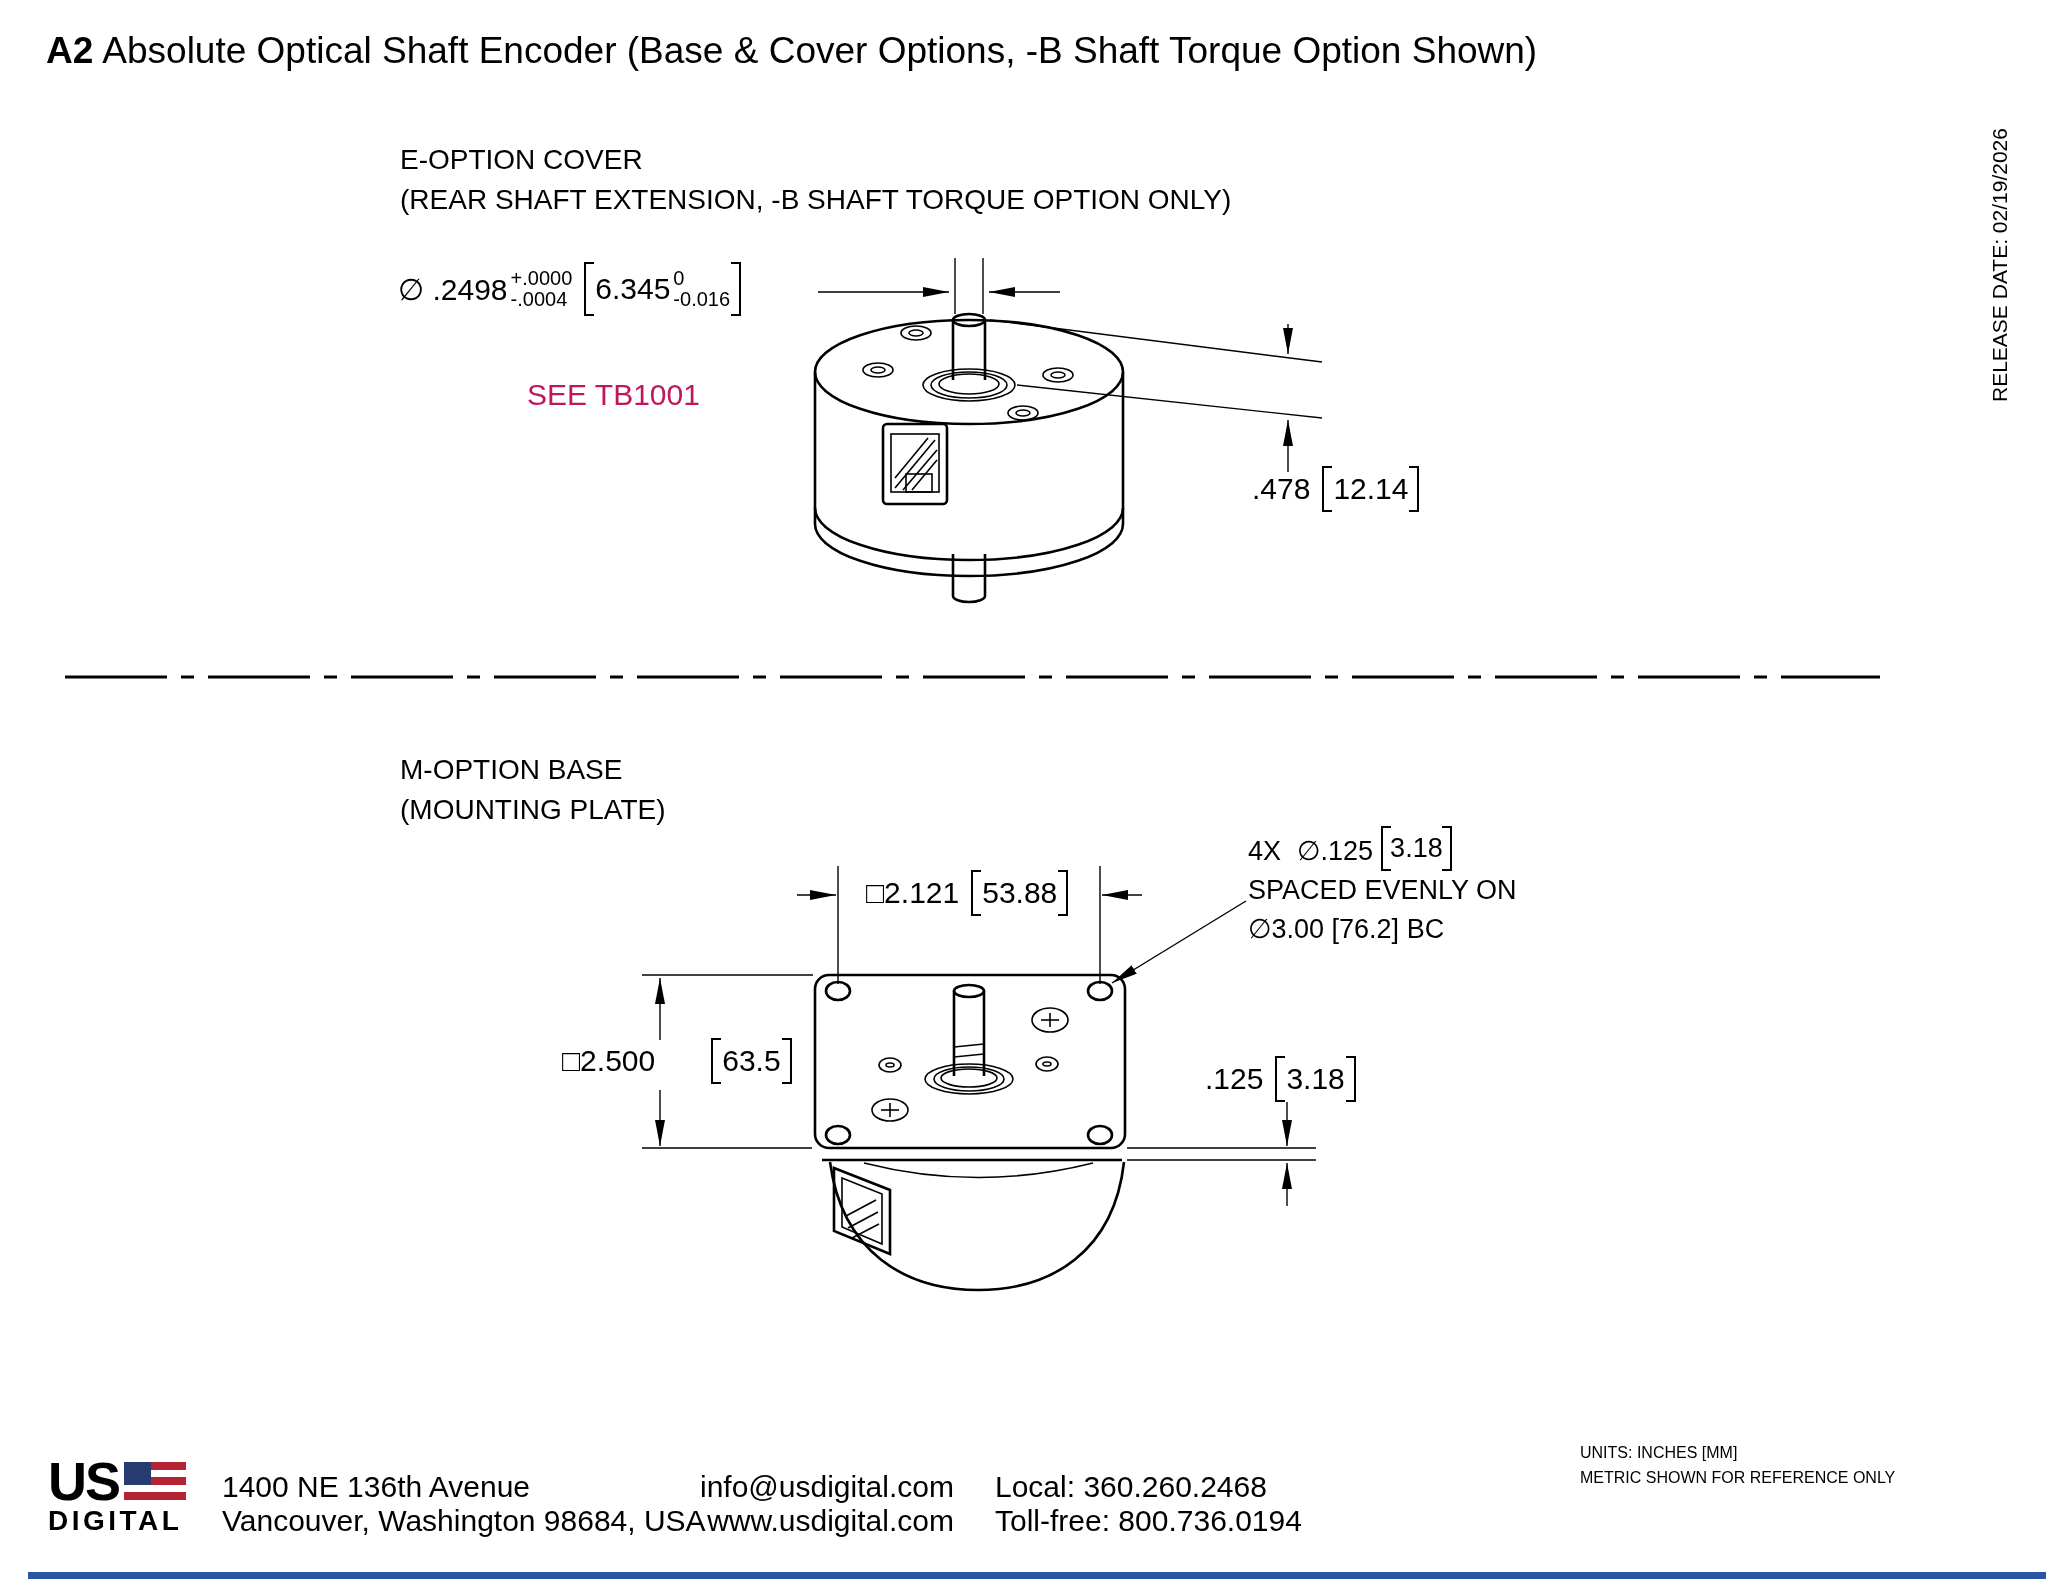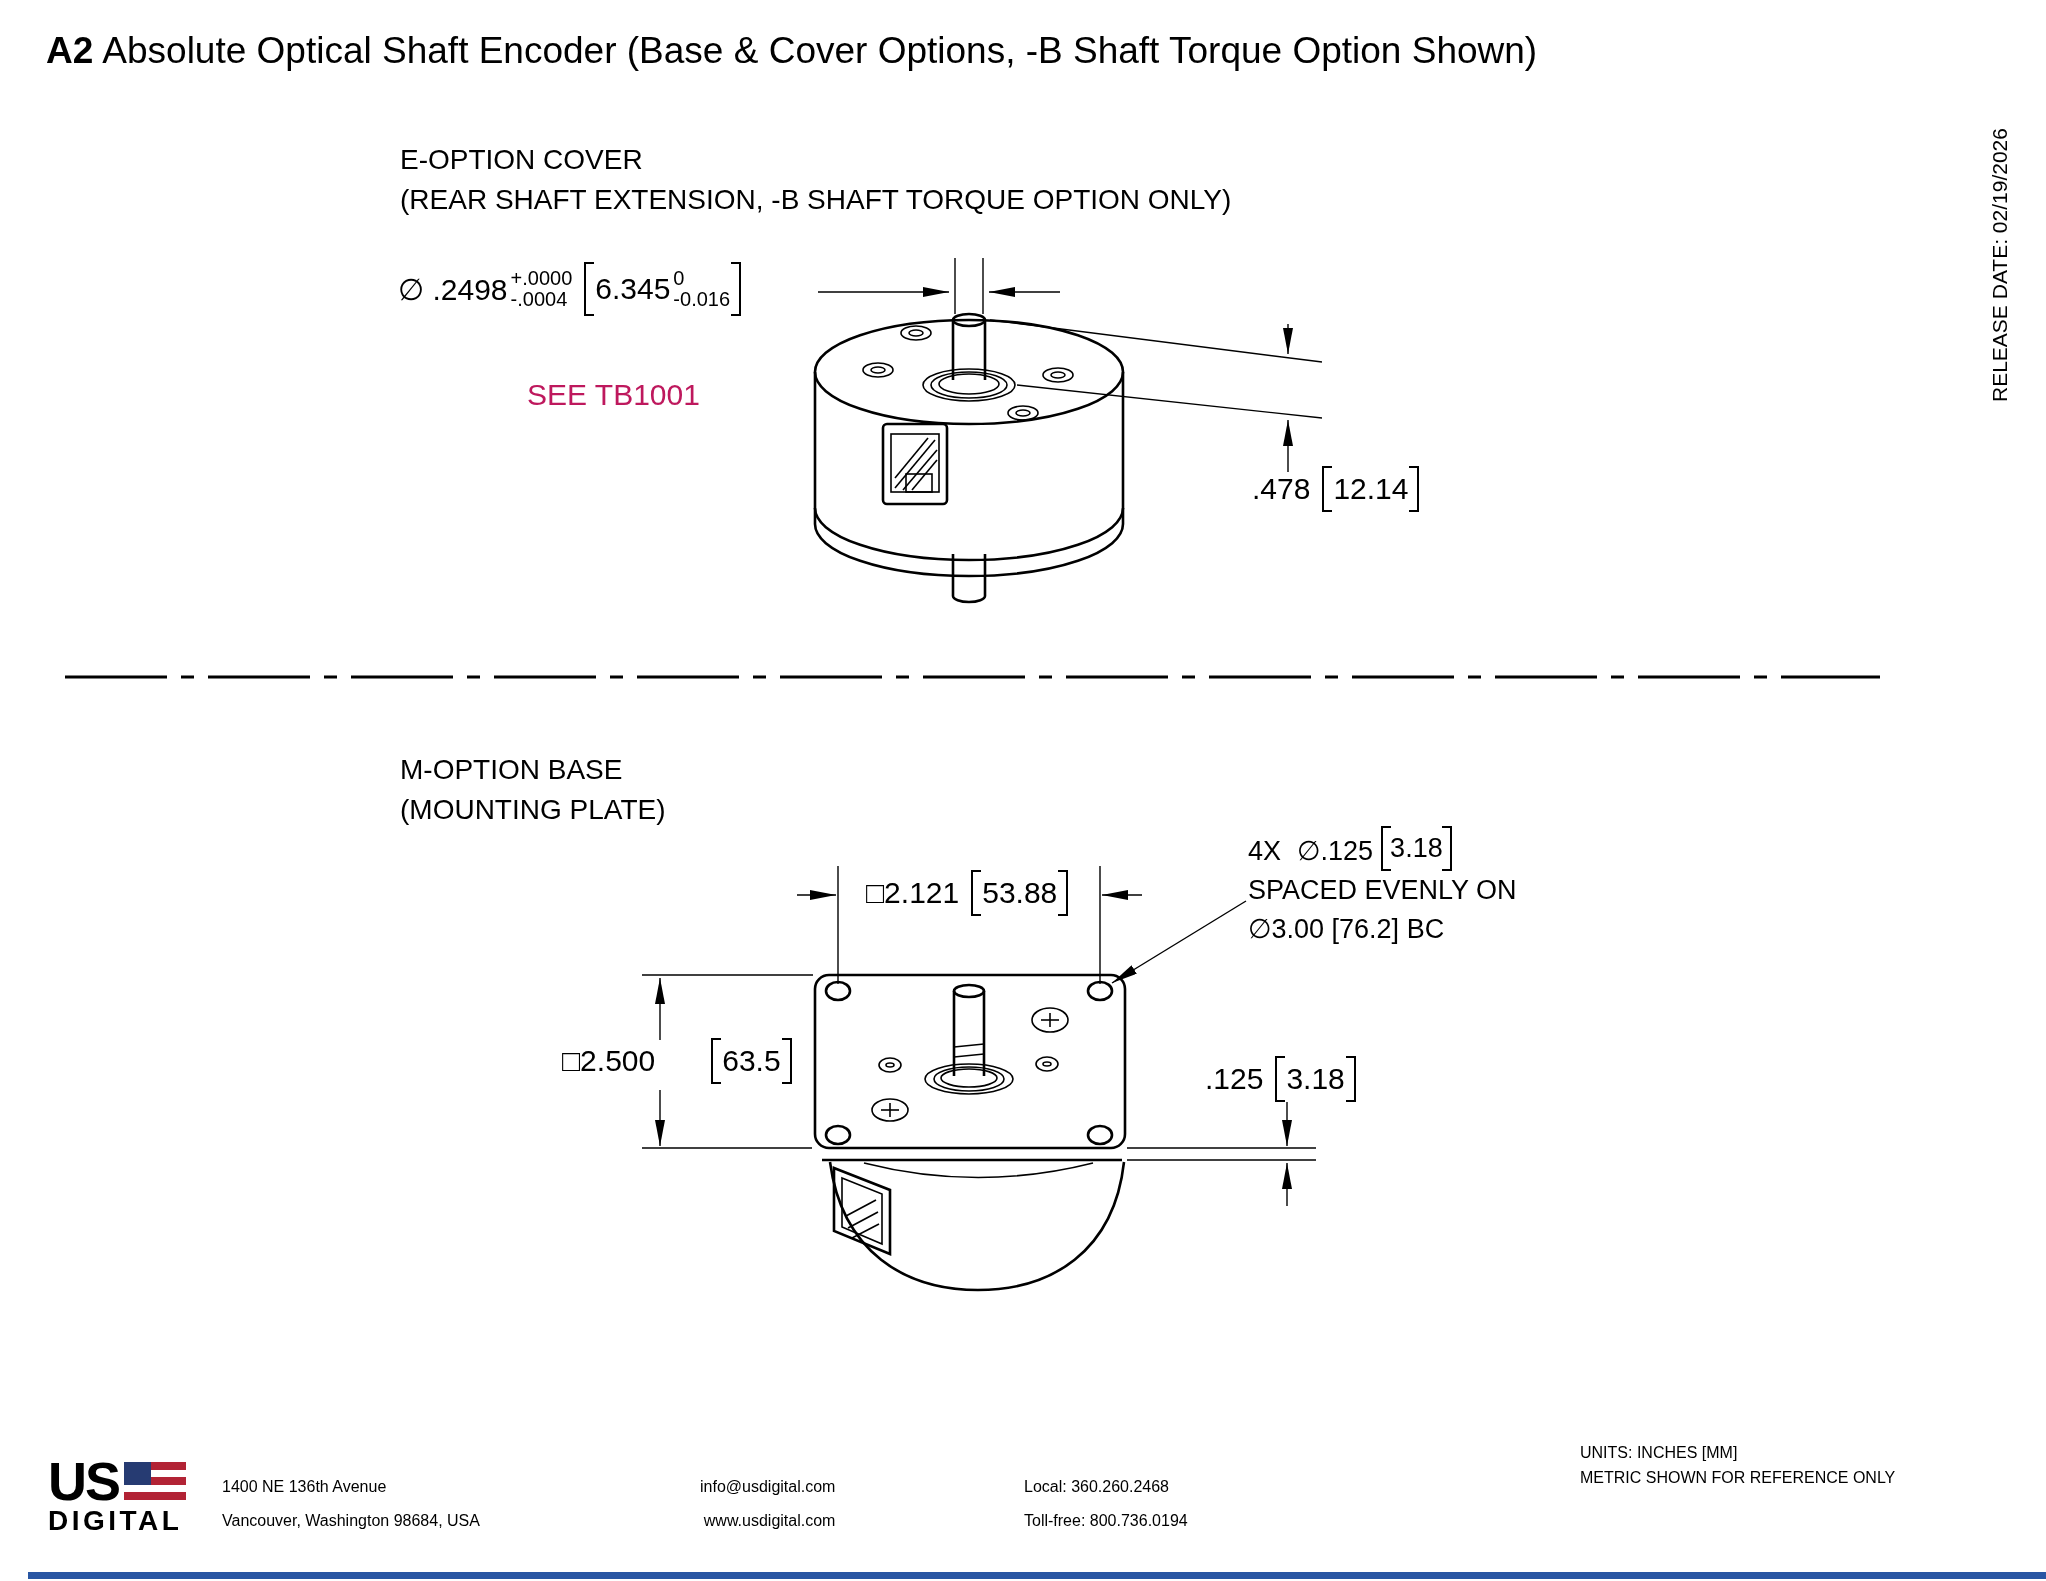--- a/index.html
+++ b/index.html
@@ -52,24 +52,24 @@
 
   
   .logo { left:48px; top:1458px; }
   .logo-row { display:flex; align-items:flex-start; }
   .logo-us { font-size:54px; font-weight:bold; letter-spacing:-2px; line-height:46px; }
   .flag { position:relative; width:62px; height:38px; margin-left:5px; margin-top:4px;
           background:linear-gradient(#b22335 0 8px,#fff 8px 15px,#b22335 15px 23px,#fff 23px 30px,#b22335 30px 38px); }
   .flag-union { position:absolute; left:0; top:0; width:27px; height:23px; background:#263b72; }
   .logo-digital { font-size:28px; font-weight:bold; letter-spacing:3.5px; line-height:30px; margin-top:2px; }
 
-  .footer-col { font-size:16px; line-height:34px; white-space:nowrap; }
+  .footer-col { font-size:30px; line-height:34px; white-space:nowrap; }
   .col-address { left:222px; top:1470px; }
   .col-web { left:700px; top:1470px;text-align:right; }
-  .col-phone { left:995px; top:1470px;margin-left:29px; }
+  .col-phone { left:995px; top:1470px; }
   .col-units { left:1580px; top:1440px; font-size:16px; line-height:25px; }
 
   .accent-bar { left:28px; top:1572px; width:2018px; height:7px; background:#2956a3; }
 
   
   .o { fill:none; stroke:#000; stroke-width:2.6; }
   .t { fill:none; stroke:#000; stroke-width:1.4; }
   .h { fill:none; stroke:#000; stroke-width:1.6; }
 </style>
 </head>

